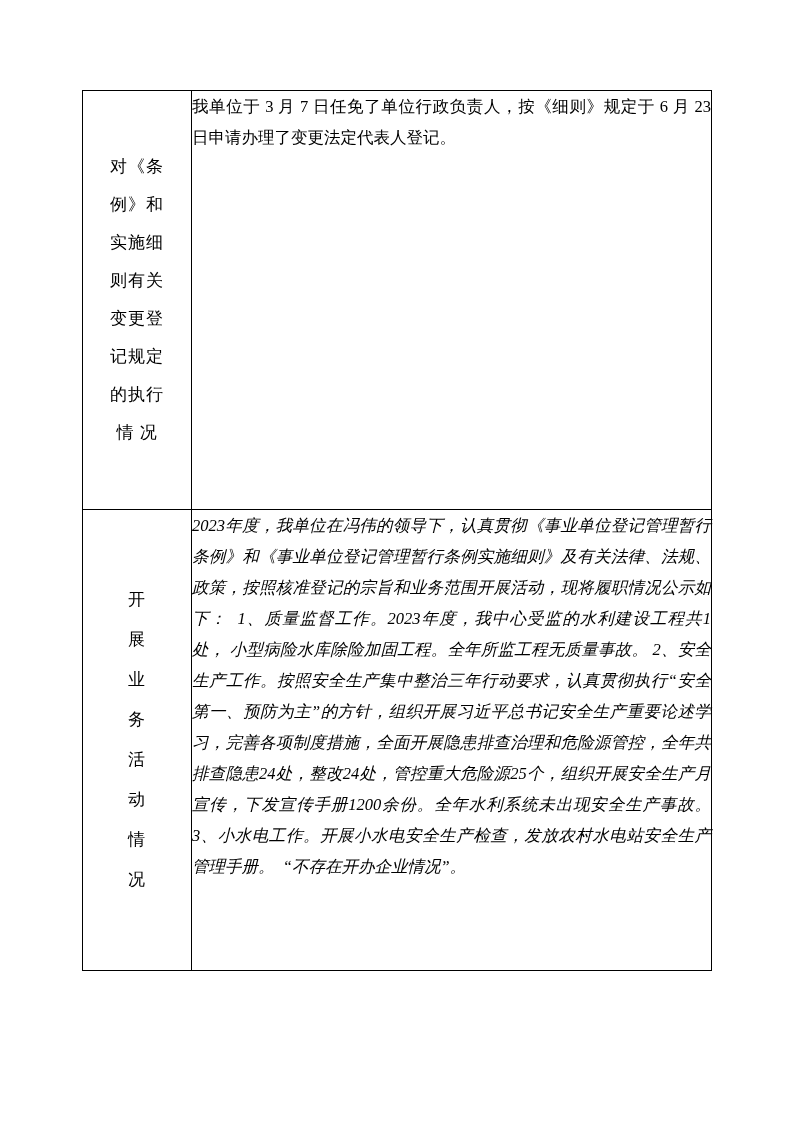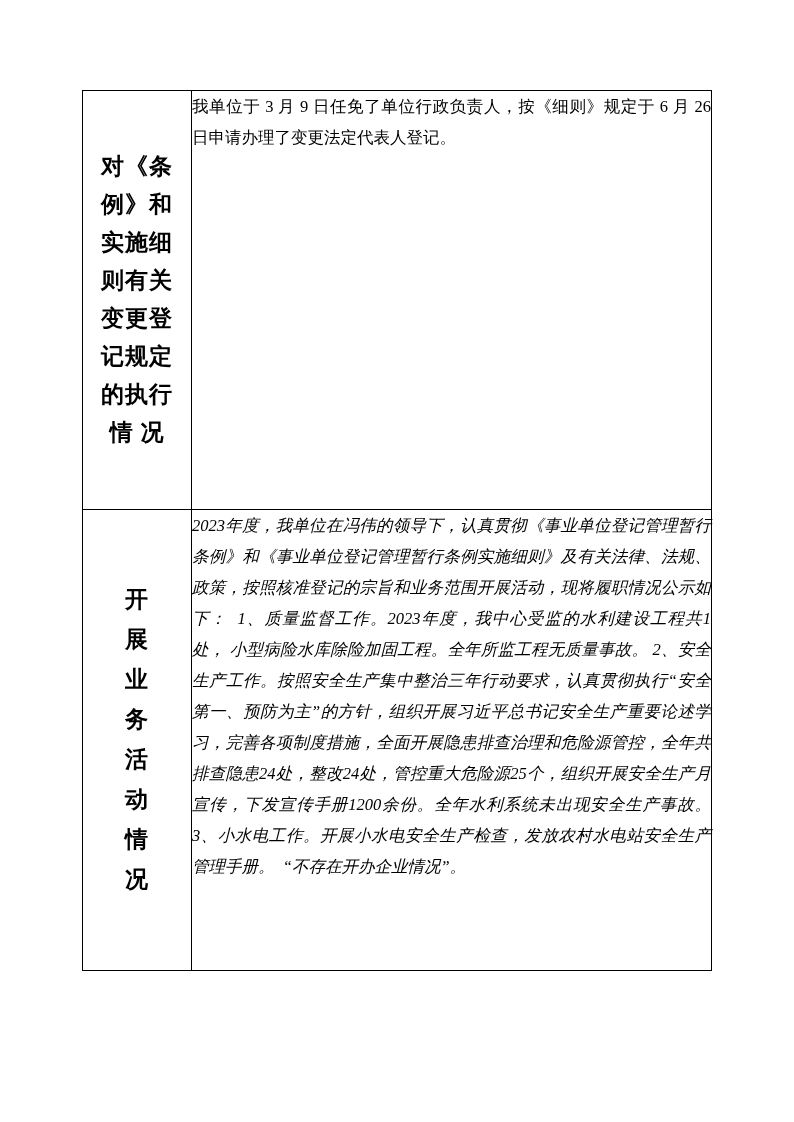--- a/index.html
+++ b/index.html
@@ -36,22 +36,22 @@
     vertical-align: top;
     padding: 0;
   }
   .label-cell {
     width: 108px;
     vertical-align: middle !important;
     text-align: center;
   }
   .label-text {
     font-family: "Liberation Serif", "DejaVu Serif", serif;
-    font-weight: bold;
-    font-size: 23px;
+    font-weight: normal;
+    font-size: 17px;
     line-height: 38px;
     letter-spacing: 1px;
     text-align: center;
     padding: 4px 8px;
     box-sizing: border-box;
     white-space: pre-line;
   }
   .body-cell {
     padding: 8px 10px 10px 10px;
   }
@@ -86,21 +86,21 @@
           <div class="label-text">对《条
 例》和
 实施细
 则有关
 变更登
 记规定
 的执行
 情  况</div>
         </td>
         <td class="body-cell">
-          <div class="body-text">我单位于 3 月 9 日任免了单位行政负责人，按《细则》规定于 6 月 26 日申请办理了变更法定代表人登记。</div>
+          <div class="body-text">我单位于 3 月 7 日任免了单位行政负责人，按《细则》规定于 6 月 23 日申请办理了变更法定代表人登记。</div>
         </td>
       </tr>
       <tr class="row-activity">
         <td class="label-cell">
           <div class="label-text">开
 展
 业
 务
 活
 动

